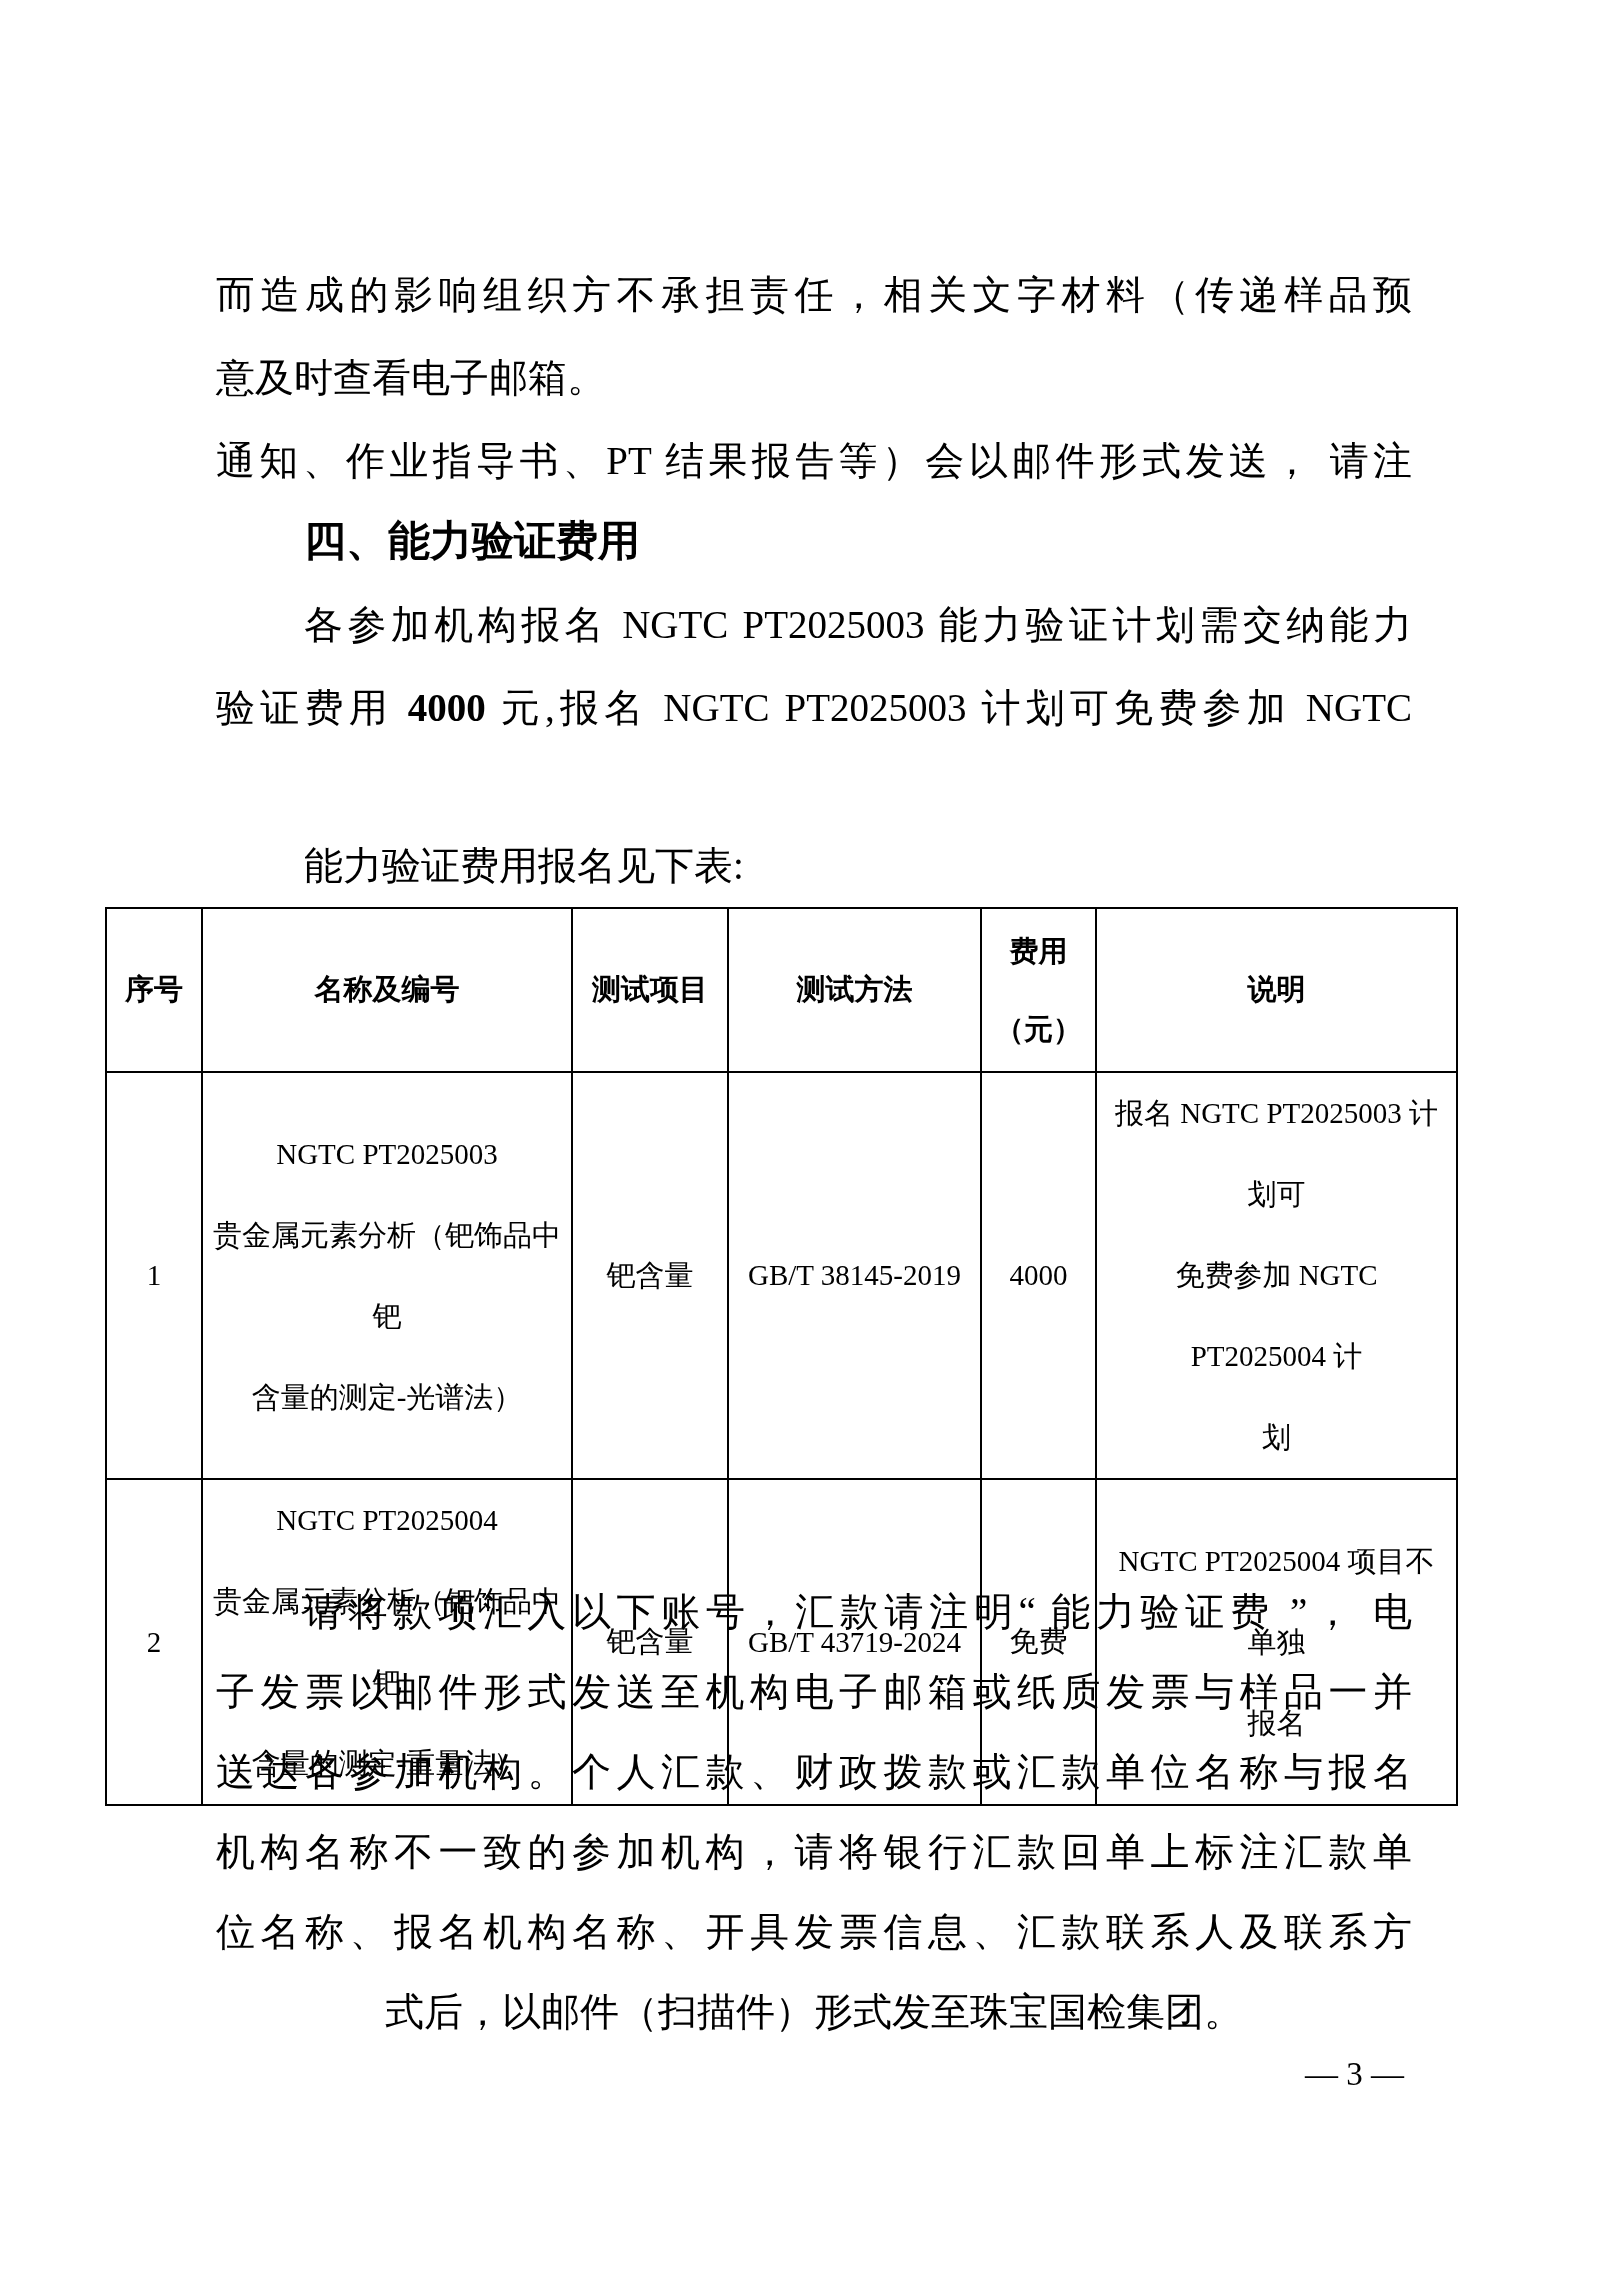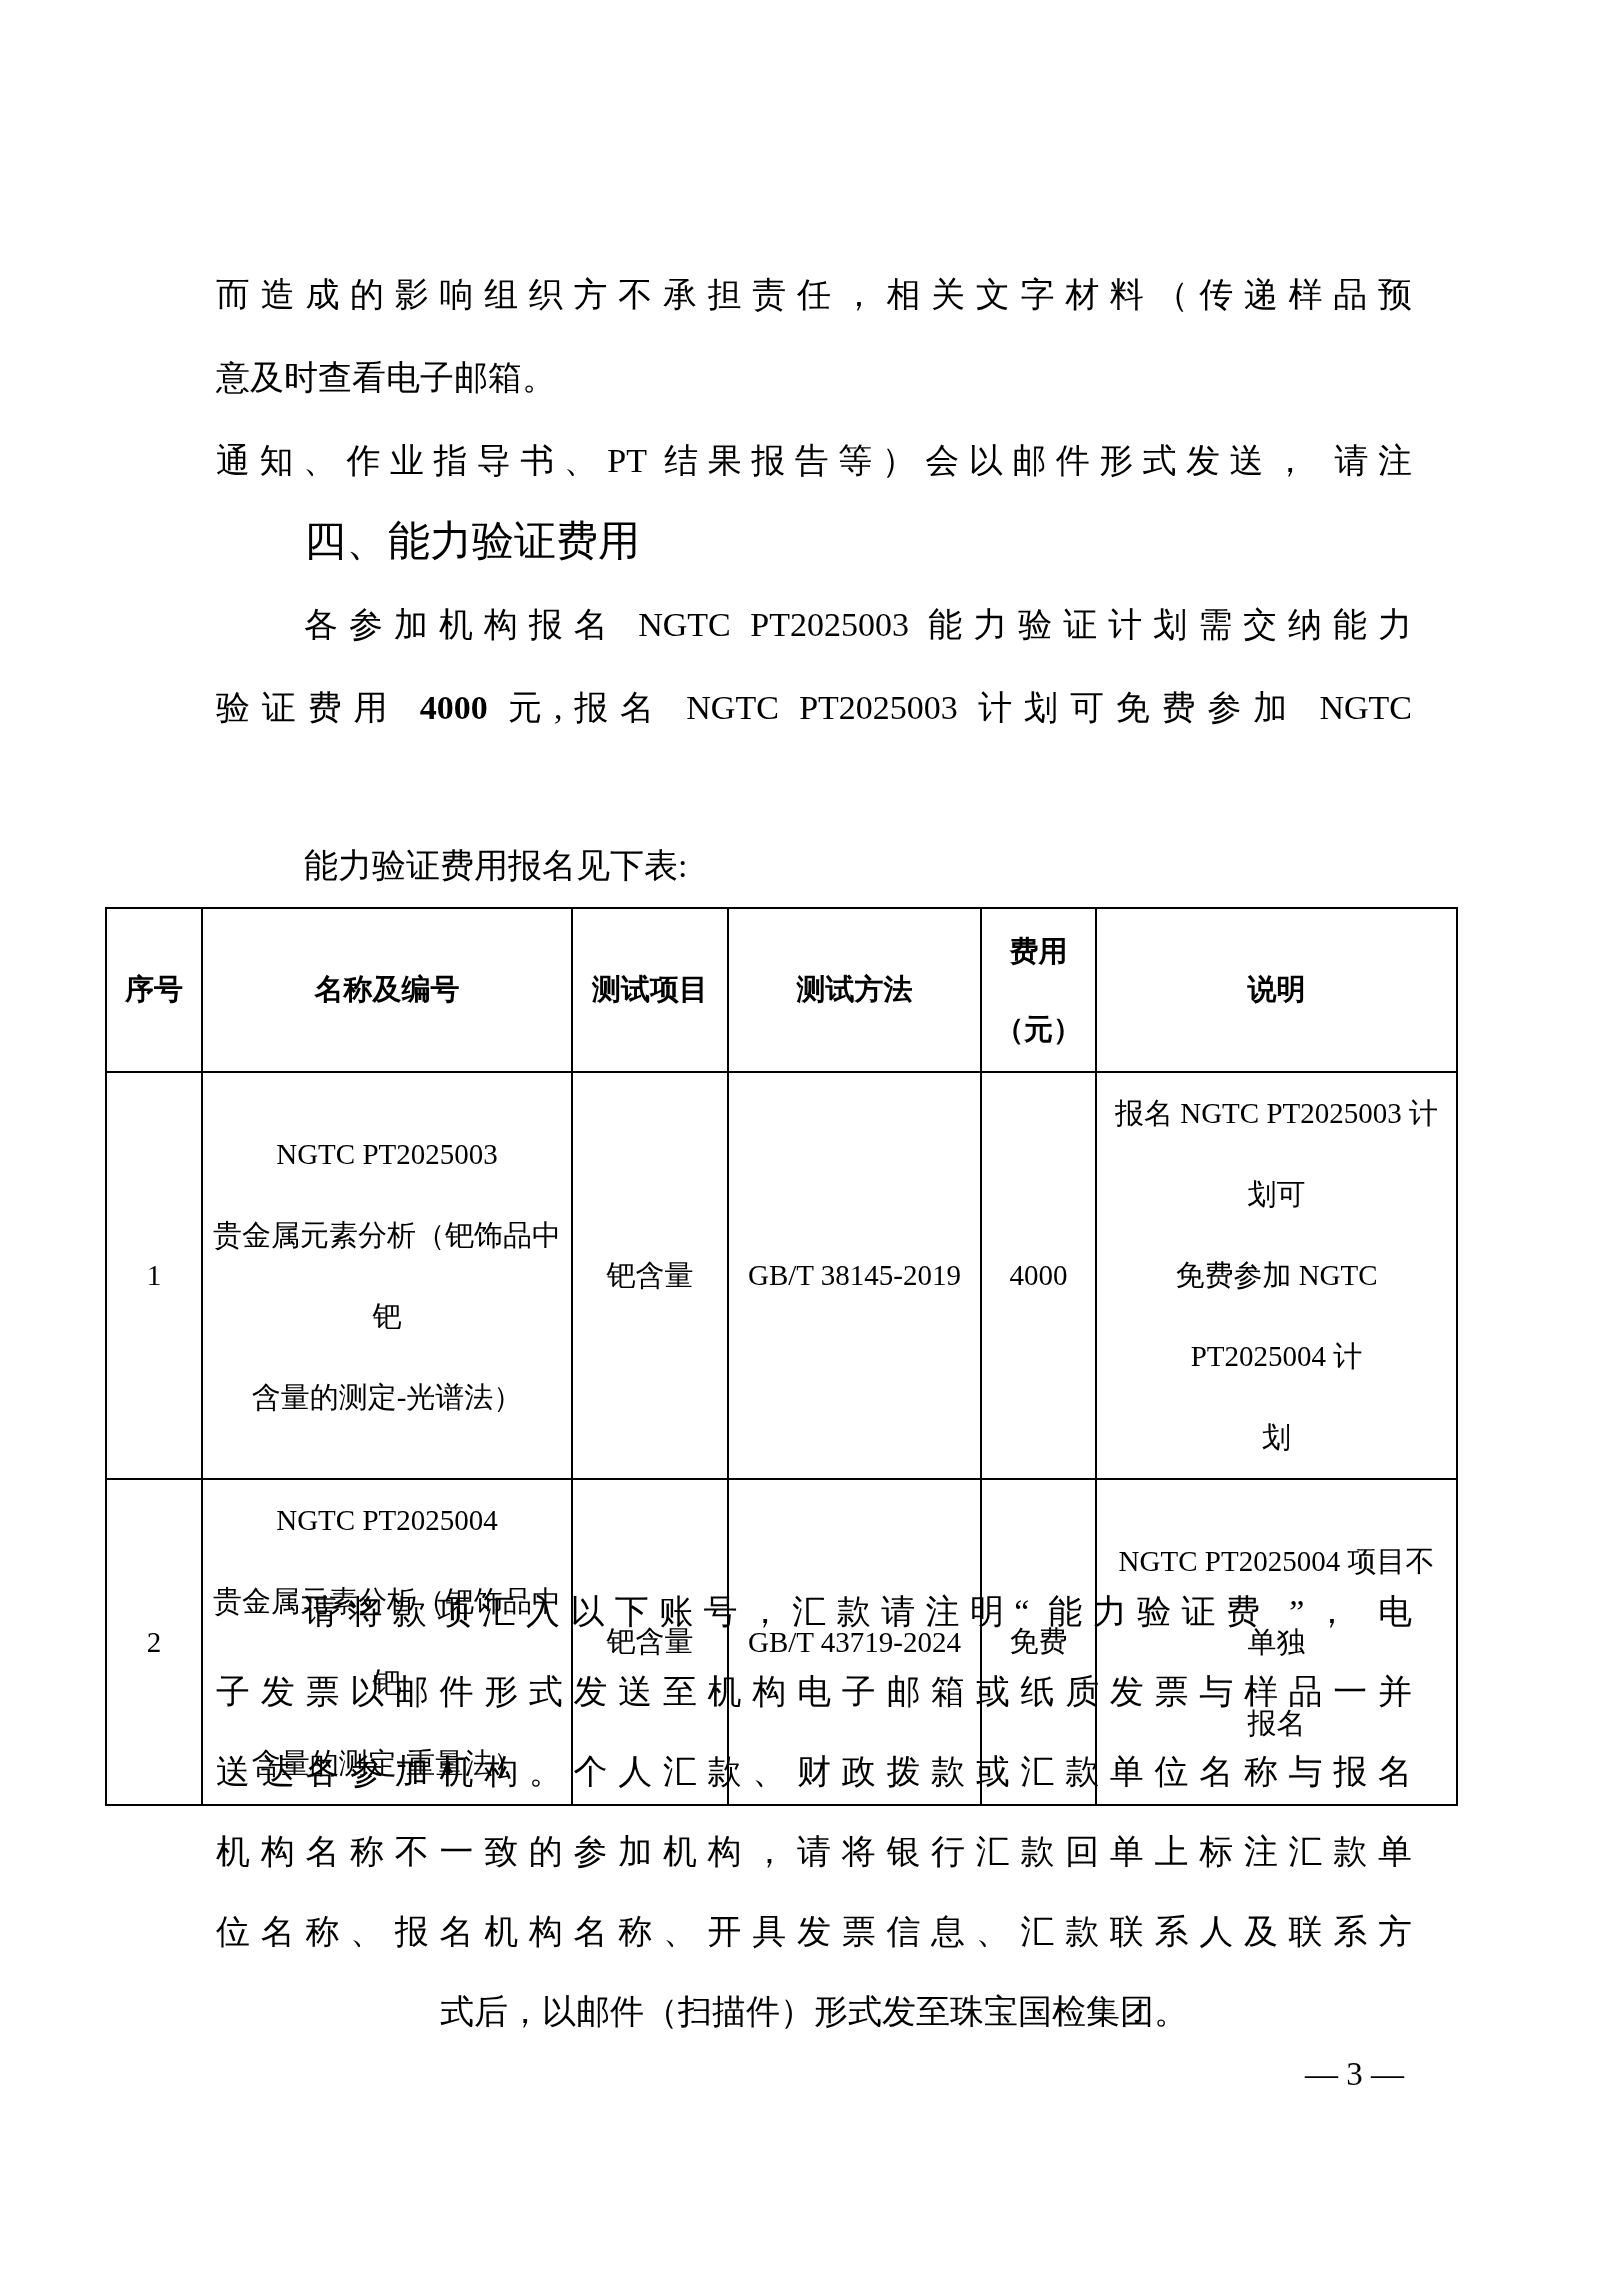--- a/index.html
+++ b/index.html
@@ -8,31 +8,31 @@
     width:1621px; height:2293px;
     margin:0 auto;
     background:#ffffff;
     color:#000000;
     font-family:"Liberation Serif","DejaVu Serif",serif;
     overflow:hidden;
   }
   .textblock { position:absolute; left:216px; width:1196px; }
   .line {
     height:83px; line-height:83px;
-    font-size:34px;
+    font-size:39px;
   }
   .j { text-align:justify; text-align-last:justify; }
   .indent { text-indent:88px; }
   .bold { font-weight:bold; }
 
   .heading-block {
     position:absolute; left:216px; top:500px; width:1196px;
     height:82px; line-height:82px;
     font-family:"Liberation Sans","DejaVu Sans",sans-serif;
-    font-weight:400; font-size:42px;
+    font-weight:700; font-size:42px;
     text-indent:88px;
   }
 
   #block-top   { top:253px; }
   #block-fee   { top:583px; }
   #block-intro { top:825px; }
   #block-intro .line { height:82px; line-height:82px; }
   #block-pay   { top:1572px; }
   #block-pay .line { height:80px; line-height:80px;text-align:center; }
 

